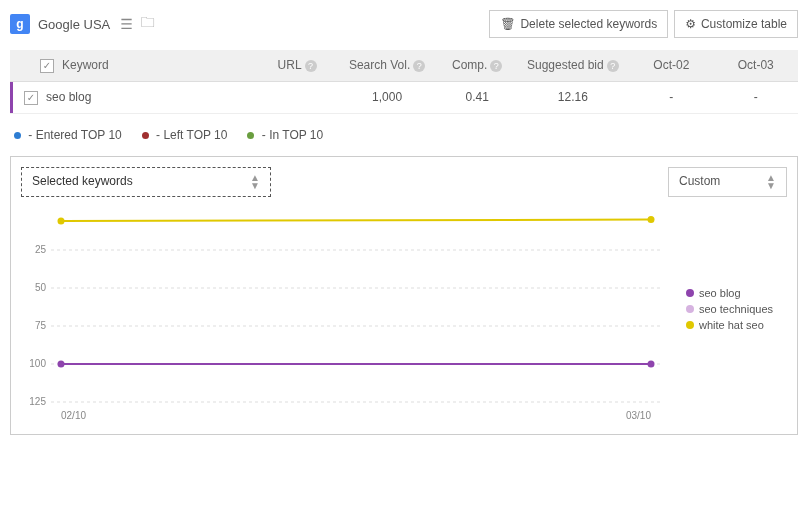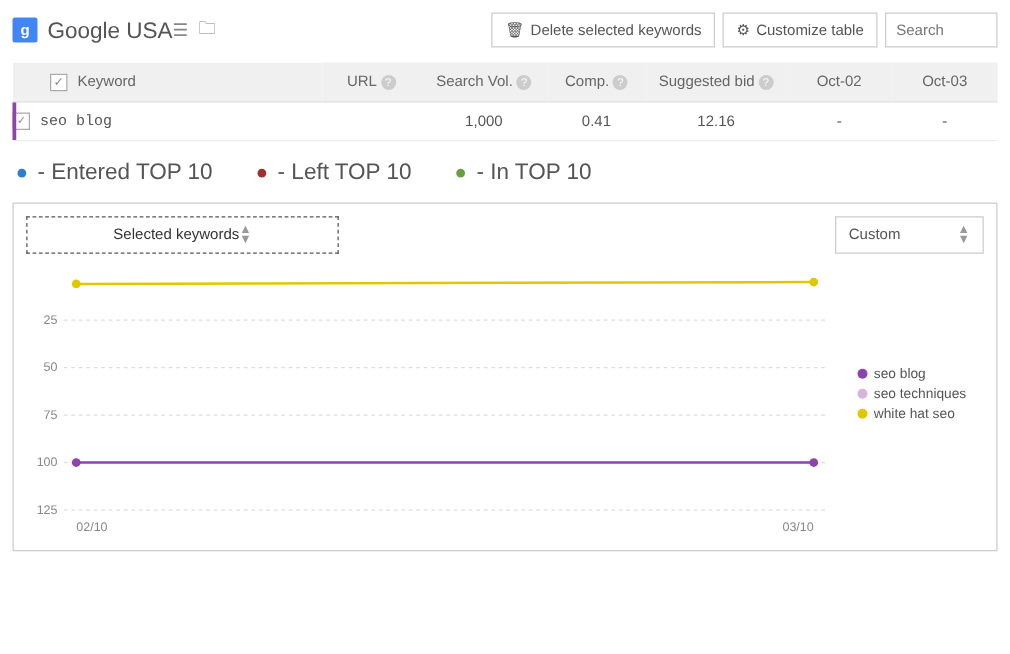--- a/index.html
+++ b/index.html
@@ -1,39 +1,39 @@
 <!DOCTYPE html>
 <html><head>
 <meta charset="utf-8">
 <style>
 * { box-sizing: border-box; margin: 0; padding: 0; }
 body { font-family: Arial, sans-serif; font-size: 13px; color: #333; background: #fff; width: 808px; height: 523px; padding: 10px 10px 0 10px; }
 .header { display: flex; align-items: center; margin-bottom: 12px; }
 .g-icon { width: 20px; height: 20px; background: #4285f4; color: #fff; display: flex; align-items: center; justify-content: center; font-weight: bold; font-size: 12px; border-radius: 2px; margin-right: 8px; }
-.title { font-size: 18px; color: #555; font-weight: normal; }
+.title { font-size: 13px; color: #555; font-weight: normal; margin-right: 10px; }
 .head-icon { color: #888; margin-right: 8px; font-size: 14px; cursor: pointer; }
 .spacer { flex: 1; }
 .btn { border: 1px solid #ccc; background: #fff; padding: 6px 10px; font-size: 12px; color: #555; cursor: pointer; margin-left: 6px; display: flex; align-items: center; gap: 5px; }
 .search-input { border: 1px solid #ccc; padding: 6px 8px; font-size: 12px; width: 90px; margin-left: 6px; }
 table { width: 100%; border-collapse: collapse; font-size: 12px; }
 th { background: #f0f0f0; color: #666; font-weight: normal; padding: 8px 6px; text-align: center; border-bottom: 1px solid #ddd; }
 th.kw { text-align: left; padding-left: 30px; position: relative; }
 td { padding: 8px 6px; text-align: center; border-bottom: 1px solid #eee; color: #555; }
-td.kw-cell { text-align: left; padding-left: 0; position: relative; font-family: Liberation Mono, monospace; }
+td.kw-cell { text-align: left; padding-left: 14px; position: relative; }
 .row-mark { position: absolute; left: 0; top: 0; bottom: 0; width: 3px; }
 .chk { width: 14px; height: 14px; border: 1px solid #aaa; display: inline-flex; align-items: center; justify-content: center; font-size: 10px; color: #888; background: #fff; margin-right: 8px; vertical-align: middle; cursor: pointer; }
 .link-icon { float: right; color: #bbb; margin-right: 10px; font-size: 12px; cursor: pointer; }
 .info { display: inline-block; width: 12px; height: 12px; border-radius: 50%; background: #ccc; color: #fff; font-size: 9px; line-height: 12px; text-align: center; margin-left: 3px; }
 .green-cell { background: #d4e8c1; }
 .rank-up { color: #6a9e3f; font-size: 9px; margin-left: 2px; vertical-align: super; }
-.legend { padding: 14px 4px; font-size: 18px; color: #555; display: flex; gap: 36px; }
+.legend { padding: 14px 4px; font-size: 12px; color: #555; display: flex; gap: 20px; }
 .legend-dot { display: inline-block; width: 7px; height: 7px; border-radius: 50%; margin-right: 4px; vertical-align: middle; }
 .chart-box { border: 1px solid #ccc; padding: 10px 10px 4px 10px; }
 .chart-controls { display: flex; justify-content: space-between; margin-bottom: 10px; }
-.select-box { border: 1px dashed #555; padding: 6px 10px; font-size: 12px; width: 250px; display: flex; justify-content: center; color: #333; cursor: pointer; }
+.select-box { border: 1px dashed #555; padding: 6px 10px; font-size: 12px; width: 250px; display: flex; justify-content: space-between; color: #333; cursor: pointer; }
 .select-box2 { border: 1px solid #ccc; padding: 6px 10px; font-size: 12px; width: 119px; display: flex; justify-content: space-between; color: #555; cursor: pointer; }
 .updown { color: #999; font-size: 10px; line-height: 8px; }
 .chart-area { display: flex; gap: 15px; }
 .chart-svg-wrap { flex: 1; }
 .chart-legend { width: 110px; padding-top: 80px; font-size: 11px; color: #555; }
 .chart-legend div { margin-bottom: 4px; display: flex; align-items: center; }
 .cl-dot { width: 8px; height: 8px; border-radius: 50%; margin-right: 5px; }
 </style>
 </head>
 <body>
@@ -45,21 +45,20 @@
   <span class="head-icon">🗀</span>
   <div class="spacer"></div>
   <button class="btn">
       <span>🗑</span>
       <span>Delete selected keywords</span>
     </button>
   <button class="btn">
       <span>⚙</span>
       <span>Customize table</span>
     </button>
-  <input class="search-input" placeholder="Search" style="">
 </div>
 
 <table>
   <thead>
     <tr>
       <th class="kw" style="width:220px"><span class="chk">✓</span><span>Keyword</span></th>
       <th style="width:70px"><span>URL</span><span class="info">?</span></th>
       <th style="width:90px"><span>Search Vol.</span><span class="info">?</span></th>
       <th style="width:70px"><span>Comp.</span><span class="info">?</span></th>
       <th style="width:100px"><span>Suggested bid</span><span class="info">?</span></th>

